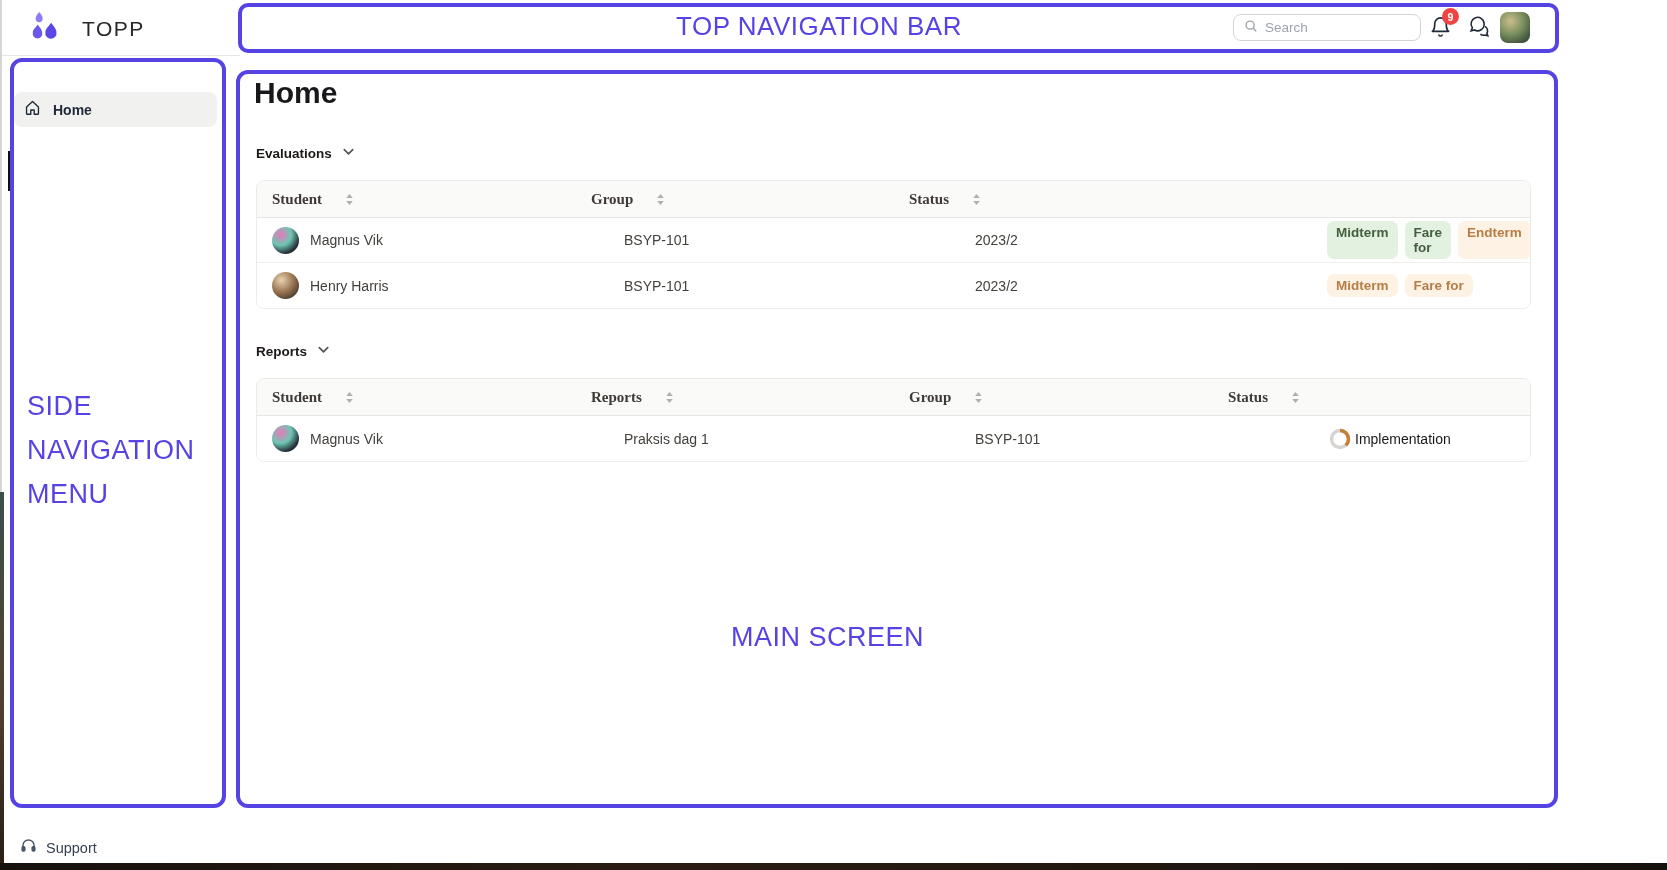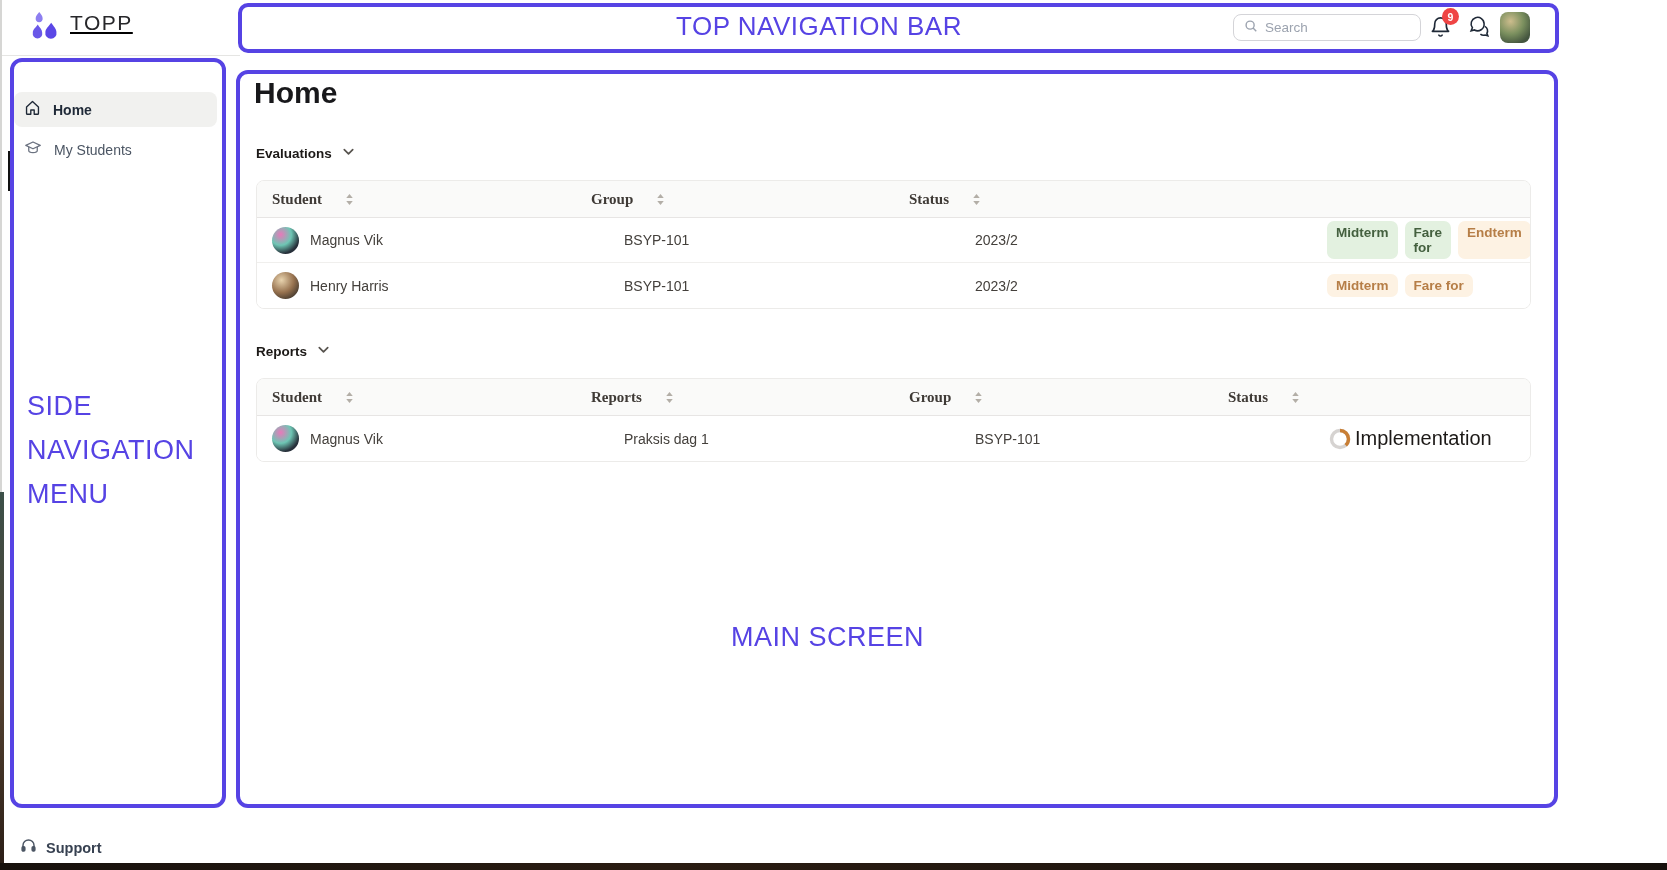--- a/index.html
+++ b/index.html
@@ -10,21 +10,21 @@
   
   .edge-left-light { position:absolute; left:0; top:0; width:2px; height:492px; background:#d6d6d4; }
   .edge-left-dark  { position:absolute; left:0; top:492px; width:4px; height:378px;
                      background:linear-gradient(#3c5049 0%, #52402f 55%, #2a1d16 100%); }
   .edge-bottom-dark{ position:absolute; left:0; bottom:0; width:100%; height:7px;
                      background:linear-gradient(90deg,#17110d,#2a1c12 40%,#17110d); }
 
   
   .topbar { position:absolute; left:0; top:0; width:1667px; height:56px; background:#fff; }
   .topbar-divider { position:absolute; left:0; top:55px; width:240px; height:1px; background:#e5e5e3; }
-  .brand { position:absolute; left:30px; top:11px; display:flex; gap:10px;text-decoration:underline; }
+  .brand { position:absolute; left:30px; top:11px; display:flex; align-items:center; gap:22px; }
   .brand-name { font-size:21px; color:#27272a; letter-spacing:1.5px; font-weight:500; }
 
   .search-box { position:absolute; left:1233px; top:14px; width:188px; height:27px;
                 border:1px solid #d4d4d8; border-radius:8px; display:flex; align-items:center;
                 gap:7px; padding:0 10px; background:#fff; }
   .search-box input { border:none; outline:none; font-size:13.5px; color:#52525b; width:130px;
                       font-family:"Liberation Sans",sans-serif; background:transparent; }
   .search-box input::placeholder { color:#9ca3af; }
 
   .bell-wrap { position:absolute; left:1429px; top:15px; width:28px; height:28px; cursor:pointer; }
@@ -38,21 +38,21 @@
 
   
   .sidebar { position:absolute; left:0; top:56px; width:232px; height:807px; background:#fff; }
   .caret-mark { position:absolute; left:8px; top:95px; width:2.5px; height:40px; background:#111; }
   .nav-item { position:absolute; left:14px; width:203px; height:35px; display:flex; align-items:center;
               gap:12px; padding:0 10px; border-radius:8px; cursor:pointer; }
   .nav-item.active { background:#f1f1ef; }
   .nav-item .lbl { font-size:14px; color:#374151; }
   .nav-item.active .lbl { font-weight:700; color:#1f2937; }
   .nav-item.dim .lbl { color:#4b5563; }
-  .support { position:absolute; left:20px; top:781px; display:flex; align-items:center; gap:9px; cursor:pointer;font-weight:bold; }
+  .support { position:absolute; left:20px; top:781px; display:flex; align-items:center; gap:9px; cursor:pointer; }
   .support .lbl { font-size:14.5px; color:#374151; }
 
   
   .anno-box { position:absolute; border:4px solid var(--accent); border-radius:12px; pointer-events:none; }
   .anno-label { position:absolute; color:var(--accent); font-weight:500; pointer-events:none;
                 letter-spacing:0.5px; }
   #annoTopBox   { left:238px; top:3px;  width:1321px; height:50px; border-radius:10px; }
   #annoTopLabel { left:676px; top:11px; font-size:26px; }
   #annoSideBox  { left:10px;  top:58px; width:216px; height:750px; }
   #annoSideLabel{ left:27px;  top:384px; font-size:27px; line-height:44px; }
@@ -80,21 +80,21 @@
   .td { display:flex; align-items:center; font-size:14px; color:#44403c; }
   .person { display:flex; align-items:center; gap:11px; }
   .avatar { width:27px; height:27px; border-radius:50%; flex:0 0 auto; }
   .avatar-magnus { background:radial-gradient(circle at 32% 28%, #e879ba 0%, #6ec6b4 40%, #27303a 72%); }
   .avatar-henry  { background:radial-gradient(circle at 35% 30%, #e8d3ae 0%, #97724f 48%, #3b332b 85%); }
   .badges { display:flex; gap:7px;font-weight:bold; }
   .badge-pill { border-radius:7px; padding:4px 9px; font-size:13.5px; }
   .tone-green  { background:var(--badge-green-bg);  color:var(--badge-green-text); }
   .tone-orange { background:var(--badge-orange-bg); color:var(--badge-orange-text); }
   .progress-cell { display:flex; align-items:center; gap:2px; }
-  .progress-cell .status-txt { font-size:20px; color:#1c1917; }
+  .progress-cell .status-txt { font-size:14px; color:#1c1917; }
 </style>
 </head>
 <body>
 
 <div class="screen">
 
   <div class="topbar">
     <div class="brand">
       <span>
         <svg width="30" height="31" viewBox="0 0 32 33">
@@ -140,29 +140,20 @@
 
     <div class="nav-item active" style="top:36px;">
       <span>
         <svg width="17" height="17" viewBox="0 0 20 20" fill="none" stroke="#1f2937" stroke-width="1.6" stroke-linejoin="round">
           <path d="M3 9.5 10 3l7 6.5V17a1 1 0 0 1-1 1h-4v-5H8v5H4a1 1 0 0 1-1-1Z"></path>
         </svg>
       </span>
       <span class="lbl">Home</span>
     </div>
 
-    <div class="nav-item dim" style="top:76px;">
-      <span>
-        <svg width="18" height="17" viewBox="0 0 20 20" fill="none" stroke="#6b7280" stroke-width="1.5" stroke-linejoin="round">
-          <path d="M1.5 7.5 10 3.5l8.5 4L10 11.5Z"></path>
-          <path d="M5 9.5v4c0 1.2 2.2 2.5 5 2.5s5-1.3 5-2.5v-4"></path>
-        </svg>
-      </span>
-      <span class="lbl">My Students</span>
-    </div>
 
     <div class="support">
       <span>
         <svg width="17" height="17" viewBox="0 0 20 20" fill="none" stroke="#4b5563" stroke-width="1.7" stroke-linejoin="round">
           <path d="M3.5 13v-3a6.5 6.5 0 0 1 13 0v3"></path>
           <rect x="2.5" y="11.5" width="3.2" height="5" rx="1.2" fill="#4b5563"></rect>
           <rect x="14.3" y="11.5" width="3.2" height="5" rx="1.2" fill="#4b5563"></rect>
         </svg>
       </span>
       <span class="lbl">Support</span>

